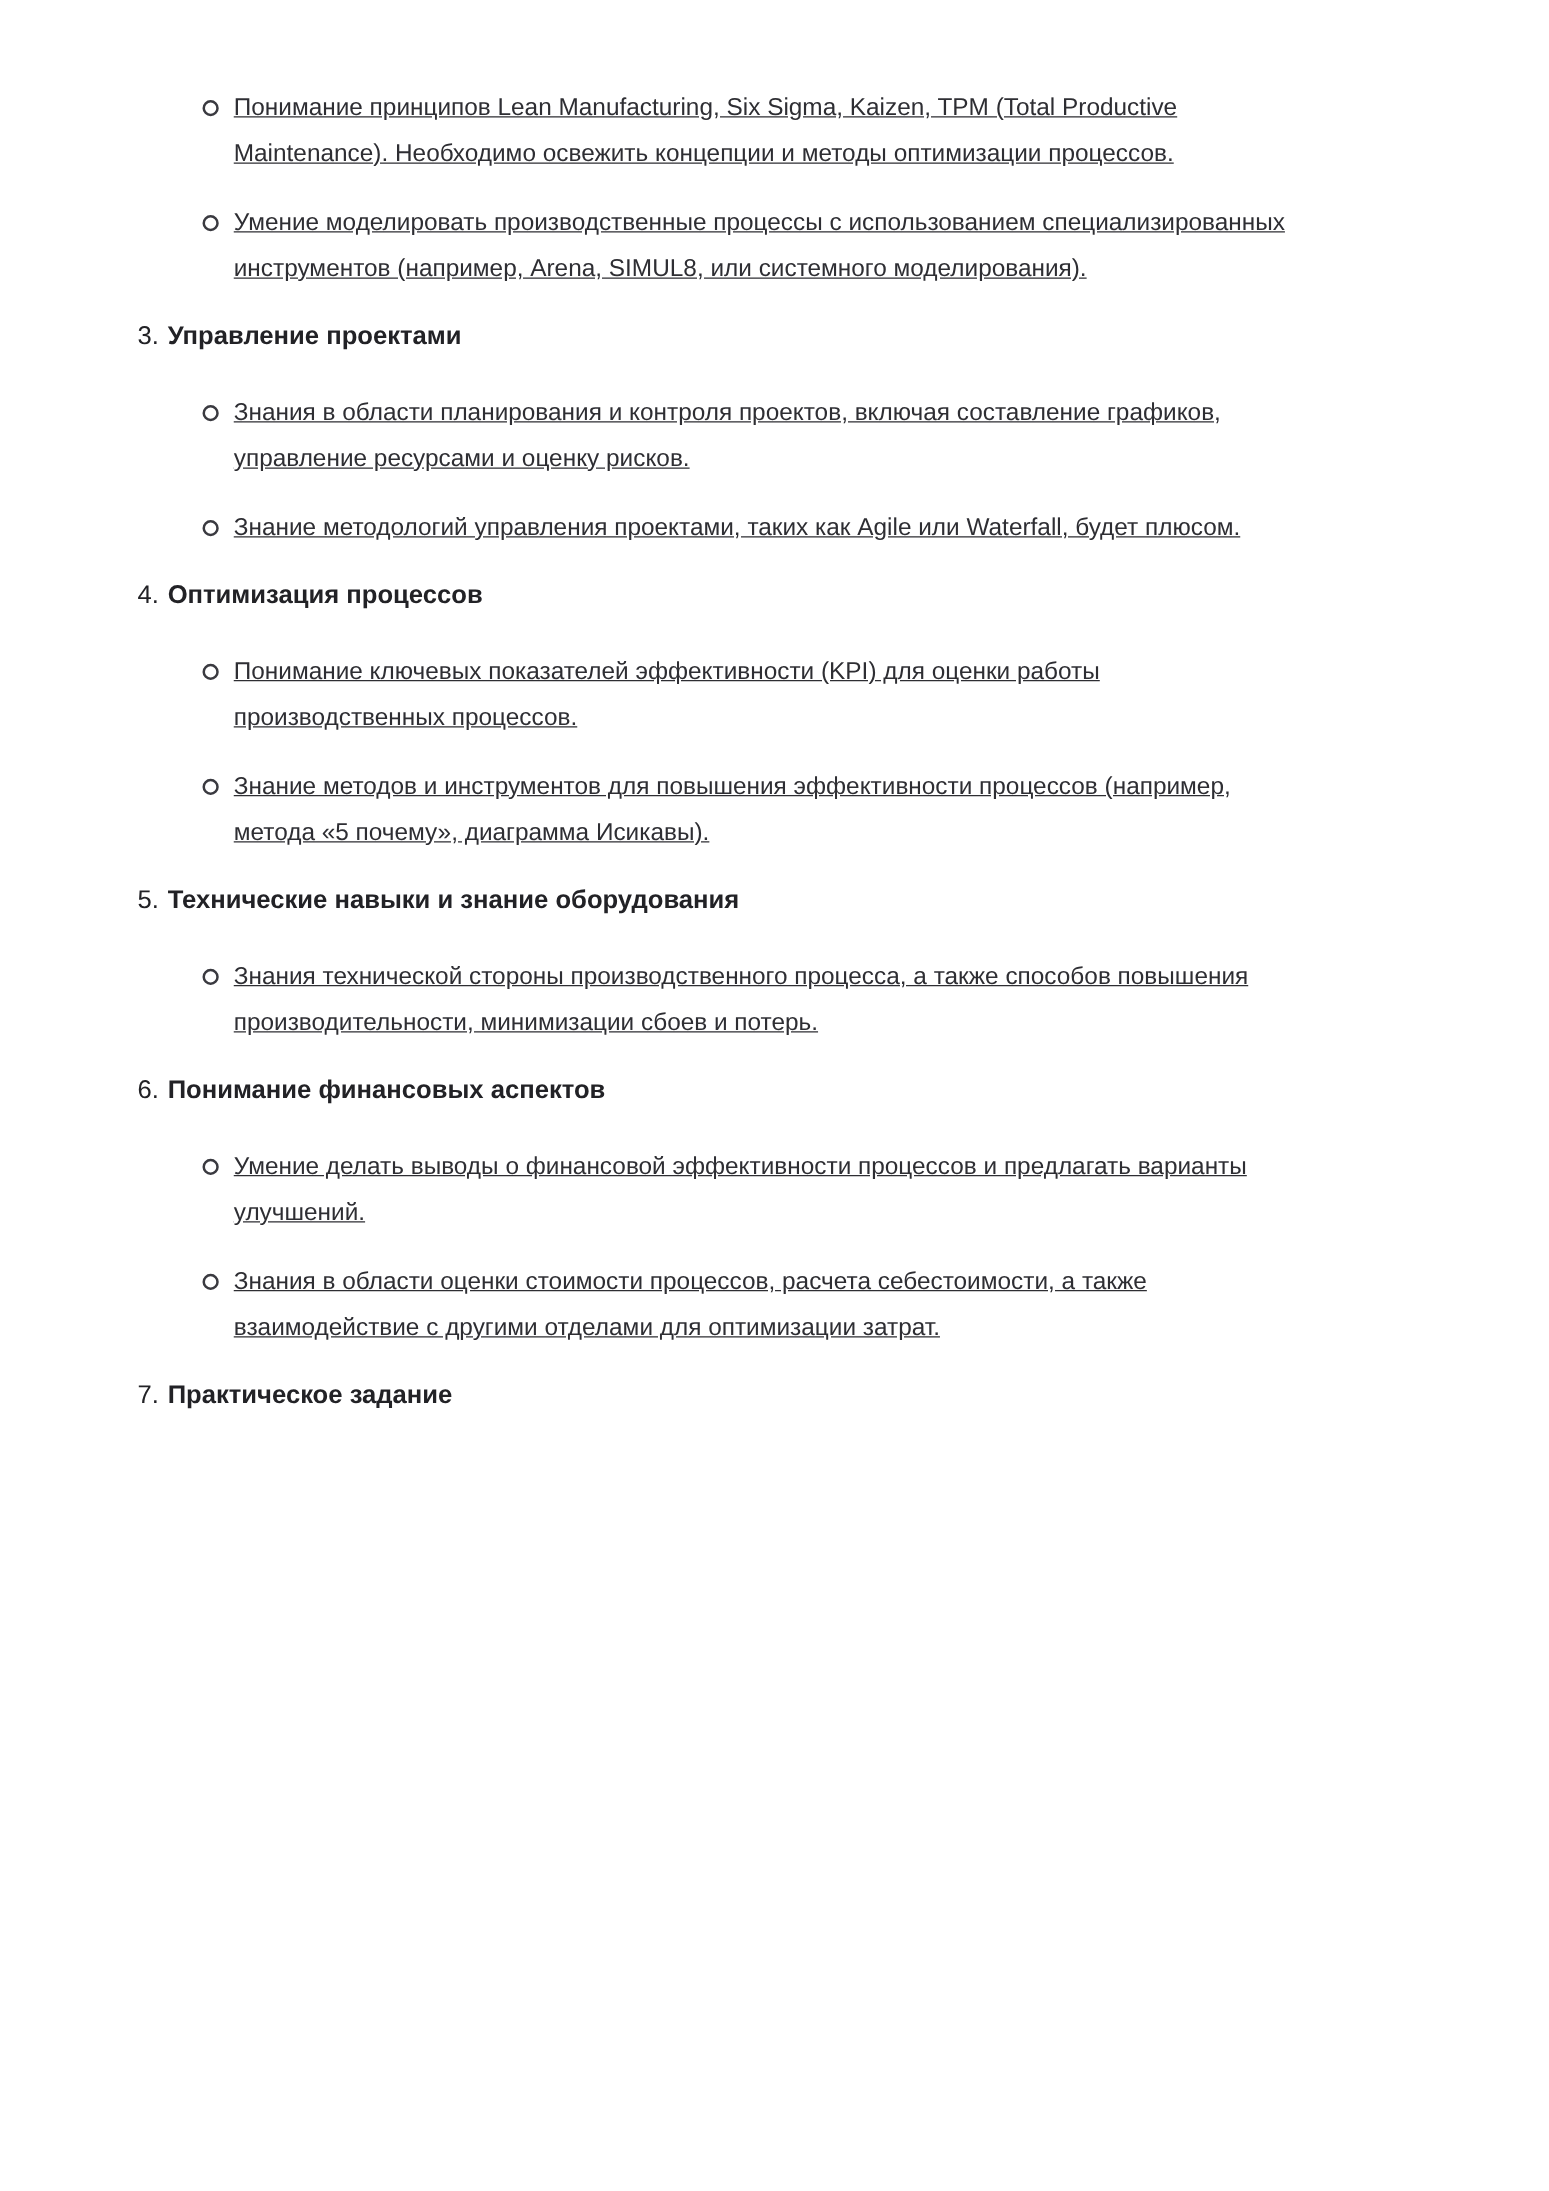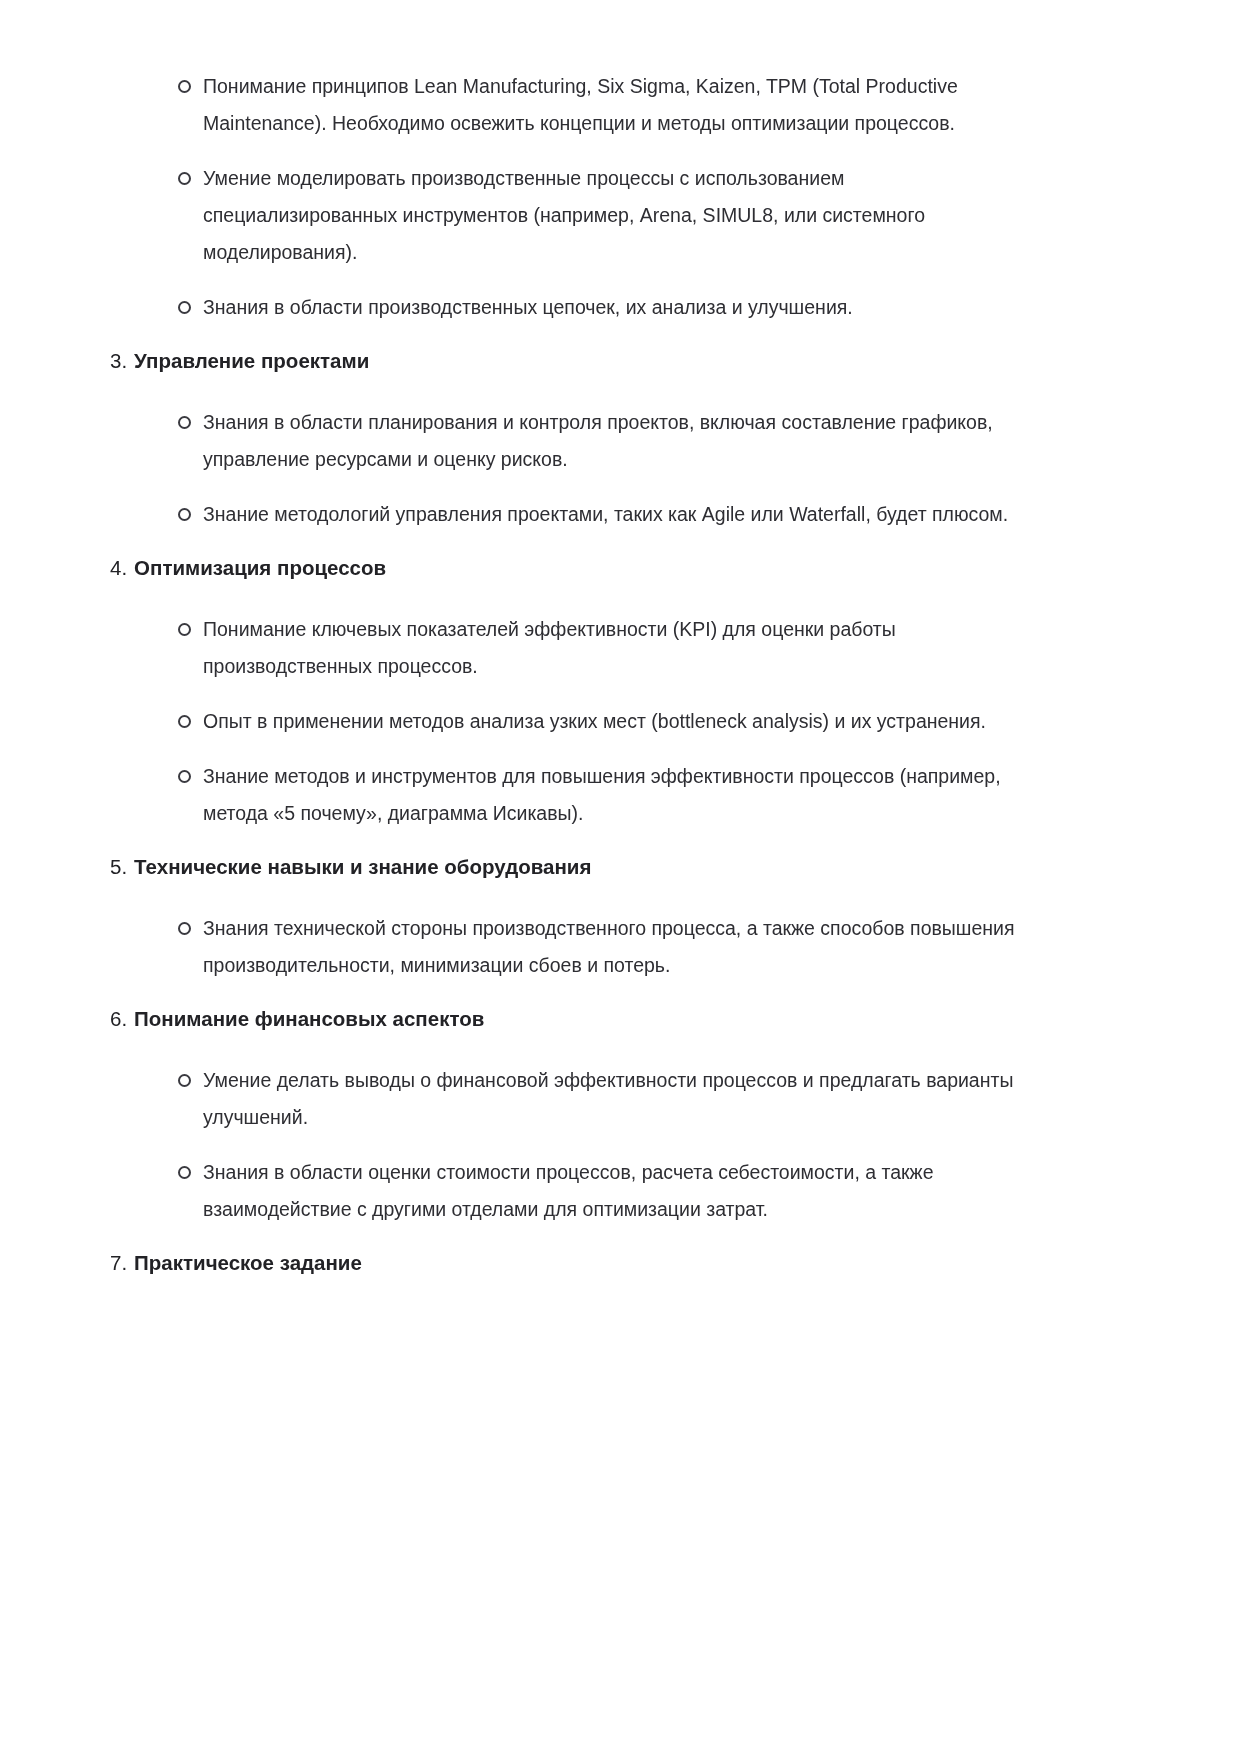--- a/index.html
+++ b/index.html
@@ -20,22 +20,23 @@
     width: 1239px;
     height: 1753px;
     padding: 50px 180px 40px 110px;
   }
   .content {
     width: 935px;
     font-size: 19.5px;
     line-height: 37px;
   }
   .bullet-list {
-    margin: 16px;
+    margin: 0;
     padding: 0;
+    text-decoration: underline;
   }
   .bullet-item {
     display: flex;
     align-items: flex-start;
     margin: 18px 0 18px 52px;
   }
   .bullet-marker {
     flex: 0 0 auto;
     width: 9px;
     height: 9px;
@@ -70,24 +71,20 @@
 
     <div class="bullet-list">
       <div class="bullet-item">
         <span class="bullet-marker"></span>
         <span class="bullet-text">Понимание принципов Lean Manufacturing, Six Sigma, Kaizen, TPM (Total Productive Maintenance). Необходимо освежить концепции и методы оптимизации процессов.</span>
       </div>
       <div class="bullet-item">
         <span class="bullet-marker"></span>
         <span class="bullet-text">Умение моделировать производственные процессы с использованием специализированных инструментов (например, Arena, SIMUL8, или системного моделирования).</span>
       </div>
-      <div class="bullet-item">
-        <span class="bullet-marker"></span>
-        <span class="bullet-text">Знания в области производственных цепочек, их анализа и улучшения.</span>
-      </div>
     </div>
 
     <div class="section-heading">
       <span class="section-number">3.</span><span class="section-title">Управление проектами</span>
     </div>
     <div class="bullet-list">
       <div class="bullet-item">
         <span class="bullet-marker"></span>
         <span class="bullet-text">Знания в области планирования и контроля проектов, включая составление графиков, управление ресурсами и оценку рисков.</span>
       </div>
@@ -97,24 +94,20 @@
       </div>
     </div>
 
     <div class="section-heading">
       <span class="section-number">4.</span><span class="section-title">Оптимизация процессов</span>
     </div>
     <div class="bullet-list">
       <div class="bullet-item">
         <span class="bullet-marker"></span>
         <span class="bullet-text">Понимание ключевых показателей эффективности (KPI) для оценки работы производственных процессов.</span>
-      </div>
-      <div class="bullet-item">
-        <span class="bullet-marker"></span>
-        <span class="bullet-text">Опыт в применении методов анализа узких мест (bottleneck analysis) и их устранения.</span>
       </div>
       <div class="bullet-item">
         <span class="bullet-marker"></span>
         <span class="bullet-text">Знание методов и инструментов для повышения эффективности процессов (например, метода «5 почему», диаграмма Исикавы).</span>
       </div>
     </div>
 
     <div class="section-heading">
       <span class="section-number">5.</span><span class="section-title">Технические навыки и знание оборудования</span>
     </div>

